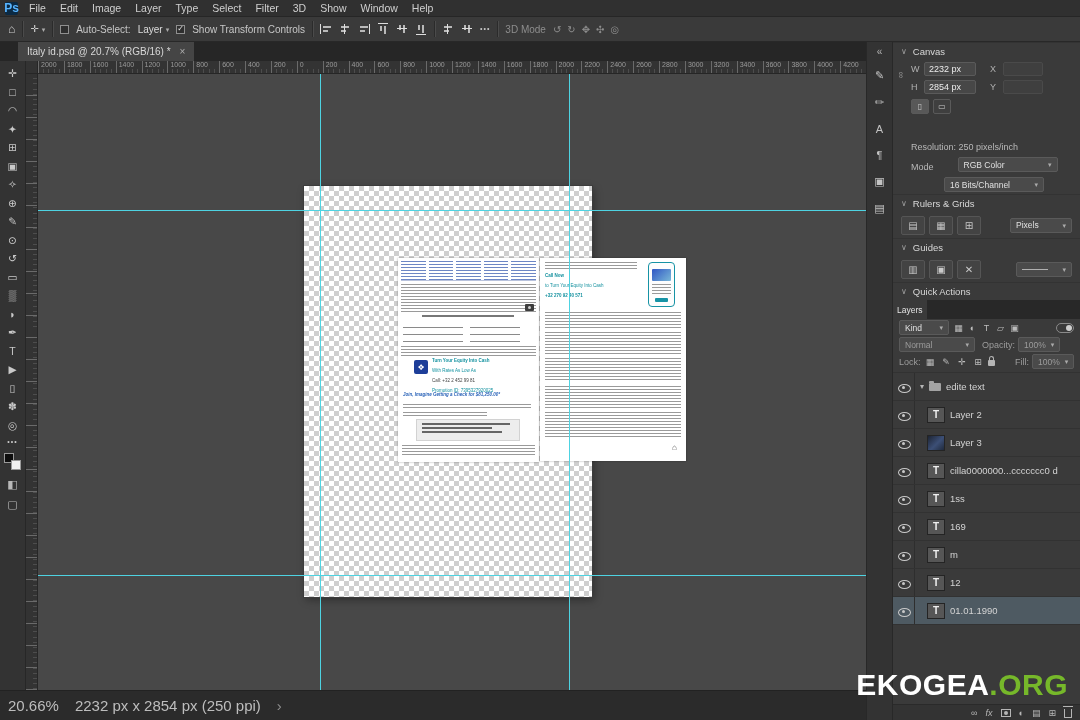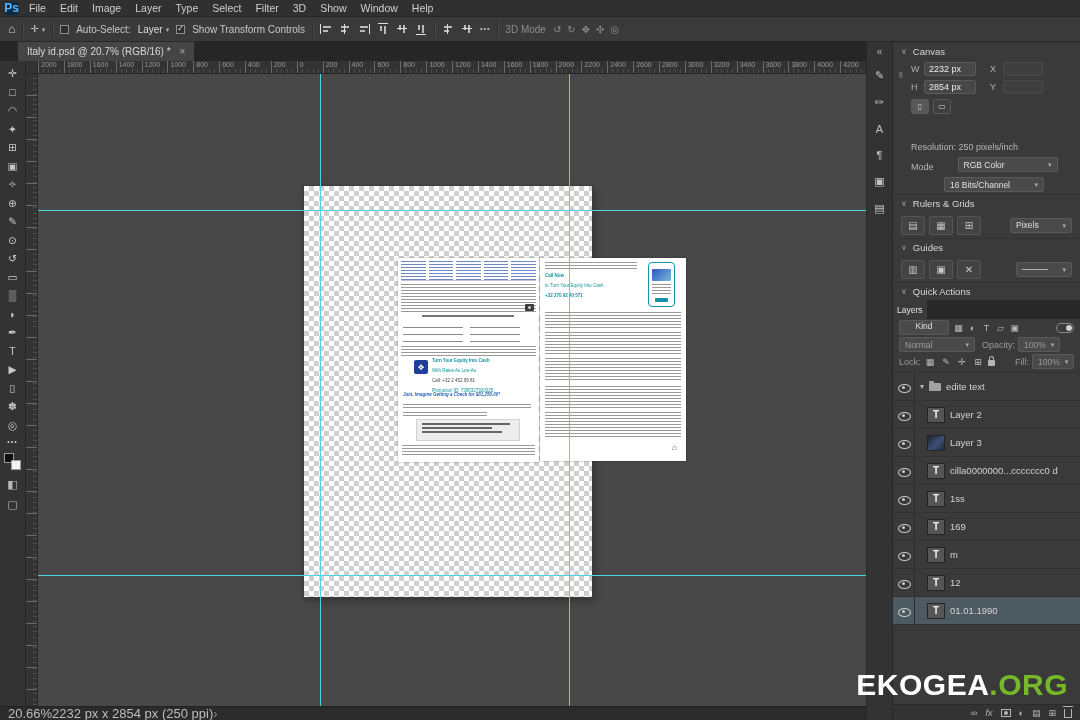--- a/index.html
+++ b/index.html
@@ -92,22 +92,22 @@
   .pl-box{left:18px;top:161px;width:104px;height:22px;background:#ededed;border:1px solid #d2d2d2;padding:3px 5px;}
   .pl-box .bl{height:1.5px;background:#666;margin-bottom:2.5px;}
   .teal{color:#13909e;}
   .pr-phone{left:108px;top:4px;width:27px;height:45px;border:1px solid #1793a5;border-radius:4px;background:#fdfdfd;}
   .ph-card{position:absolute;left:3px;top:6px;width:19px;height:12px;border-radius:1px;background:linear-gradient(135deg,#2f55c4,#79b8d8);}
   .ph-lines{position:absolute;left:3px;top:21px;width:19px;height:11px;}
   .ph-btn{position:absolute;left:6px;top:35px;width:13px;height:4px;background:#1793a5;border-radius:1px;}
   .pr-house{left:132px;top:186px;font-size:8px;color:#555;line-height:8px;}
 
   
-  .statusbar{position:absolute;left:0;bottom:0;width:866px;height:14px;background:#2b2b2b;border-top:1px solid #222;
-             display:flex;align-items:center;padding-left:8px;font-size:13px;color:#bdbdbd;z-index:22;}
+  .statusbar{position:absolute;left:0;bottom:0;width:866px;height:30px;background:#2b2b2b;border-top:1px solid #222;
+             display:flex;align-items:center;gap:16px;padding-left:8px;font-size:15px;color:#bdbdbd;z-index:22;}
 
   
   .pstrip{position:absolute;right:188px;top:42px;width:26px;bottom:0;background:#333;border-left:1px solid #282828;
           display:flex;flex-direction:column;align-items:center;gap:12px;padding-top:4px;z-index:25;color:#c3c3c3;}
   .collapse{font-size:10px;color:#b5b5b5;}
   .stripicon{font-size:11px;color:#c3c3c3;}
 
   .panels{position:absolute;right:0;top:42px;width:188px;bottom:0;background:#3a3a3a;border-left:1px solid #282828;
           display:flex;flex-direction:column;z-index:25;}
   .panel-tabs{height:19px;background:#282828;display:flex;align-items:stretch;font-size:8.5px;color:#9f9f9f;flex:0 0 19px;}
@@ -141,21 +141,21 @@
      linear-gradient(45deg,#bbb 25%,transparent 25%,transparent 75%,#bbb 75%);background-size:6px 6px;background-position:0 0,3px 3px;}
   .iconrow{display:flex;align-items:center;gap:4px;padding:3px 8px;height:26px;}
   .ibtn{width:24px;height:19px;background:#434343;border:1px solid #555;border-radius:2px;color:#c9c9c9;
         display:flex;align-items:center;justify-content:center;font-size:10px;}
   .sel-unit{width:62px;margin-left:auto;}
   .sel-line{width:56px;margin-left:auto;}
   .lineglyph{width:26px;height:1px;background:#b0b0b0;}
 
   .layers{flex:1;display:flex;flex-direction:column;min-height:0;font-size:9px;color:#b8b8b8;}
   .lrow-ctl{display:flex;align-items:center;gap:3px;padding:0 6px;height:17px;flex:0 0 17px;}
-  .sel-kind{width:50px;flex-direction:column;} .sel-blend{width:76px;color:#9c9c9c;} .sel-pct{width:42px;color:#9c9c9c;}
+  .sel-kind{width:50px;} .sel-blend{width:76px;color:#9c9c9c;} .sel-pct{width:42px;color:#9c9c9c;}
   .ficon{width:13px;text-align:center;color:#bcbcbc;font-size:9px;}
   .toggle{width:18px;height:10px;border:1px solid #8a8a8a;border-radius:5px;position:relative;margin-left:auto;}
   .toggle::after{content:"";position:absolute;right:1px;top:1px;width:6px;height:6px;border-radius:50%;background:#cfcfcf;}
   .lock{width:7px;height:6px;background:#b5b5b5;border-radius:1px;position:relative;margin-top:3px;}
   .lock::before{content:"";position:absolute;left:1px;top:-4px;width:3px;height:3px;border:1px solid #b5b5b5;border-bottom:none;border-radius:3px 3px 0 0;}
   .lrows{flex:1;min-height:0;overflow:hidden;border-top:1px solid #323232;margin-top:2px;}
   .lrow{display:flex;align-items:center;height:28px;border-bottom:1px solid #323232;}
   .lrow.sel{background:#4e5a62;}
   .eyebox{width:22px;align-self:stretch;border-right:1px solid #2e2e2e;display:flex;align-items:center;justify-content:center;}
   .eye{width:11px;height:10px;position:relative;}

